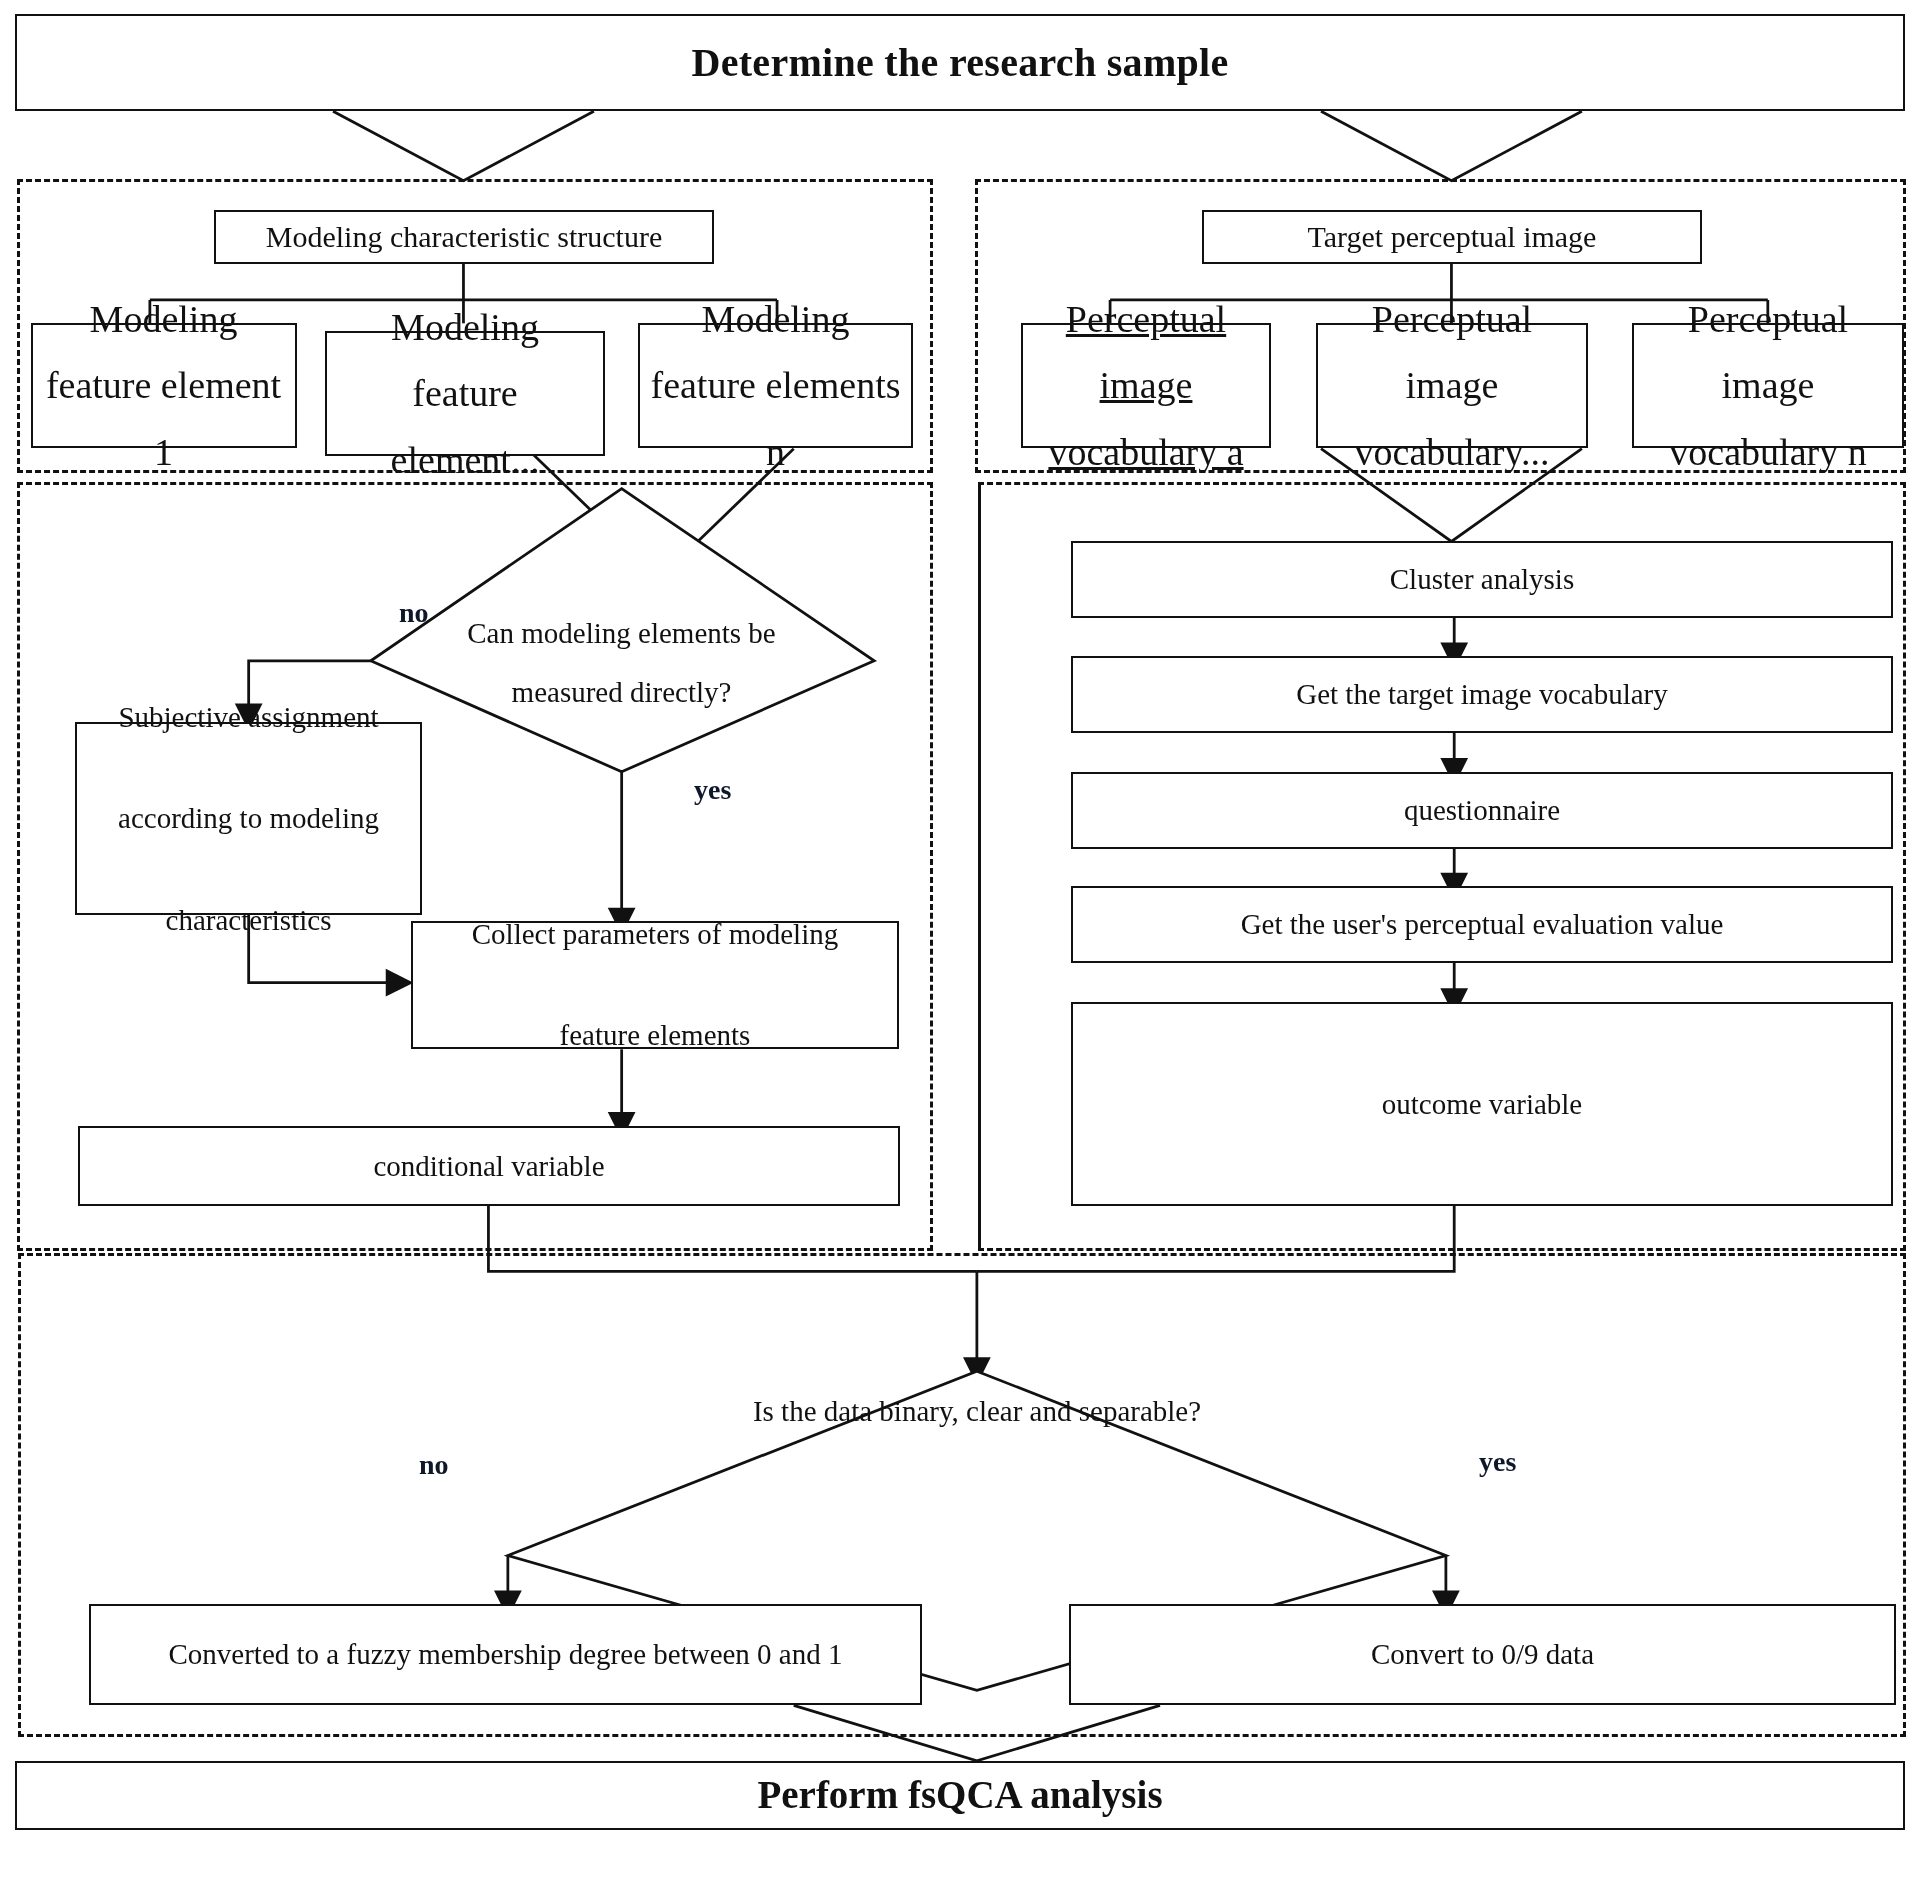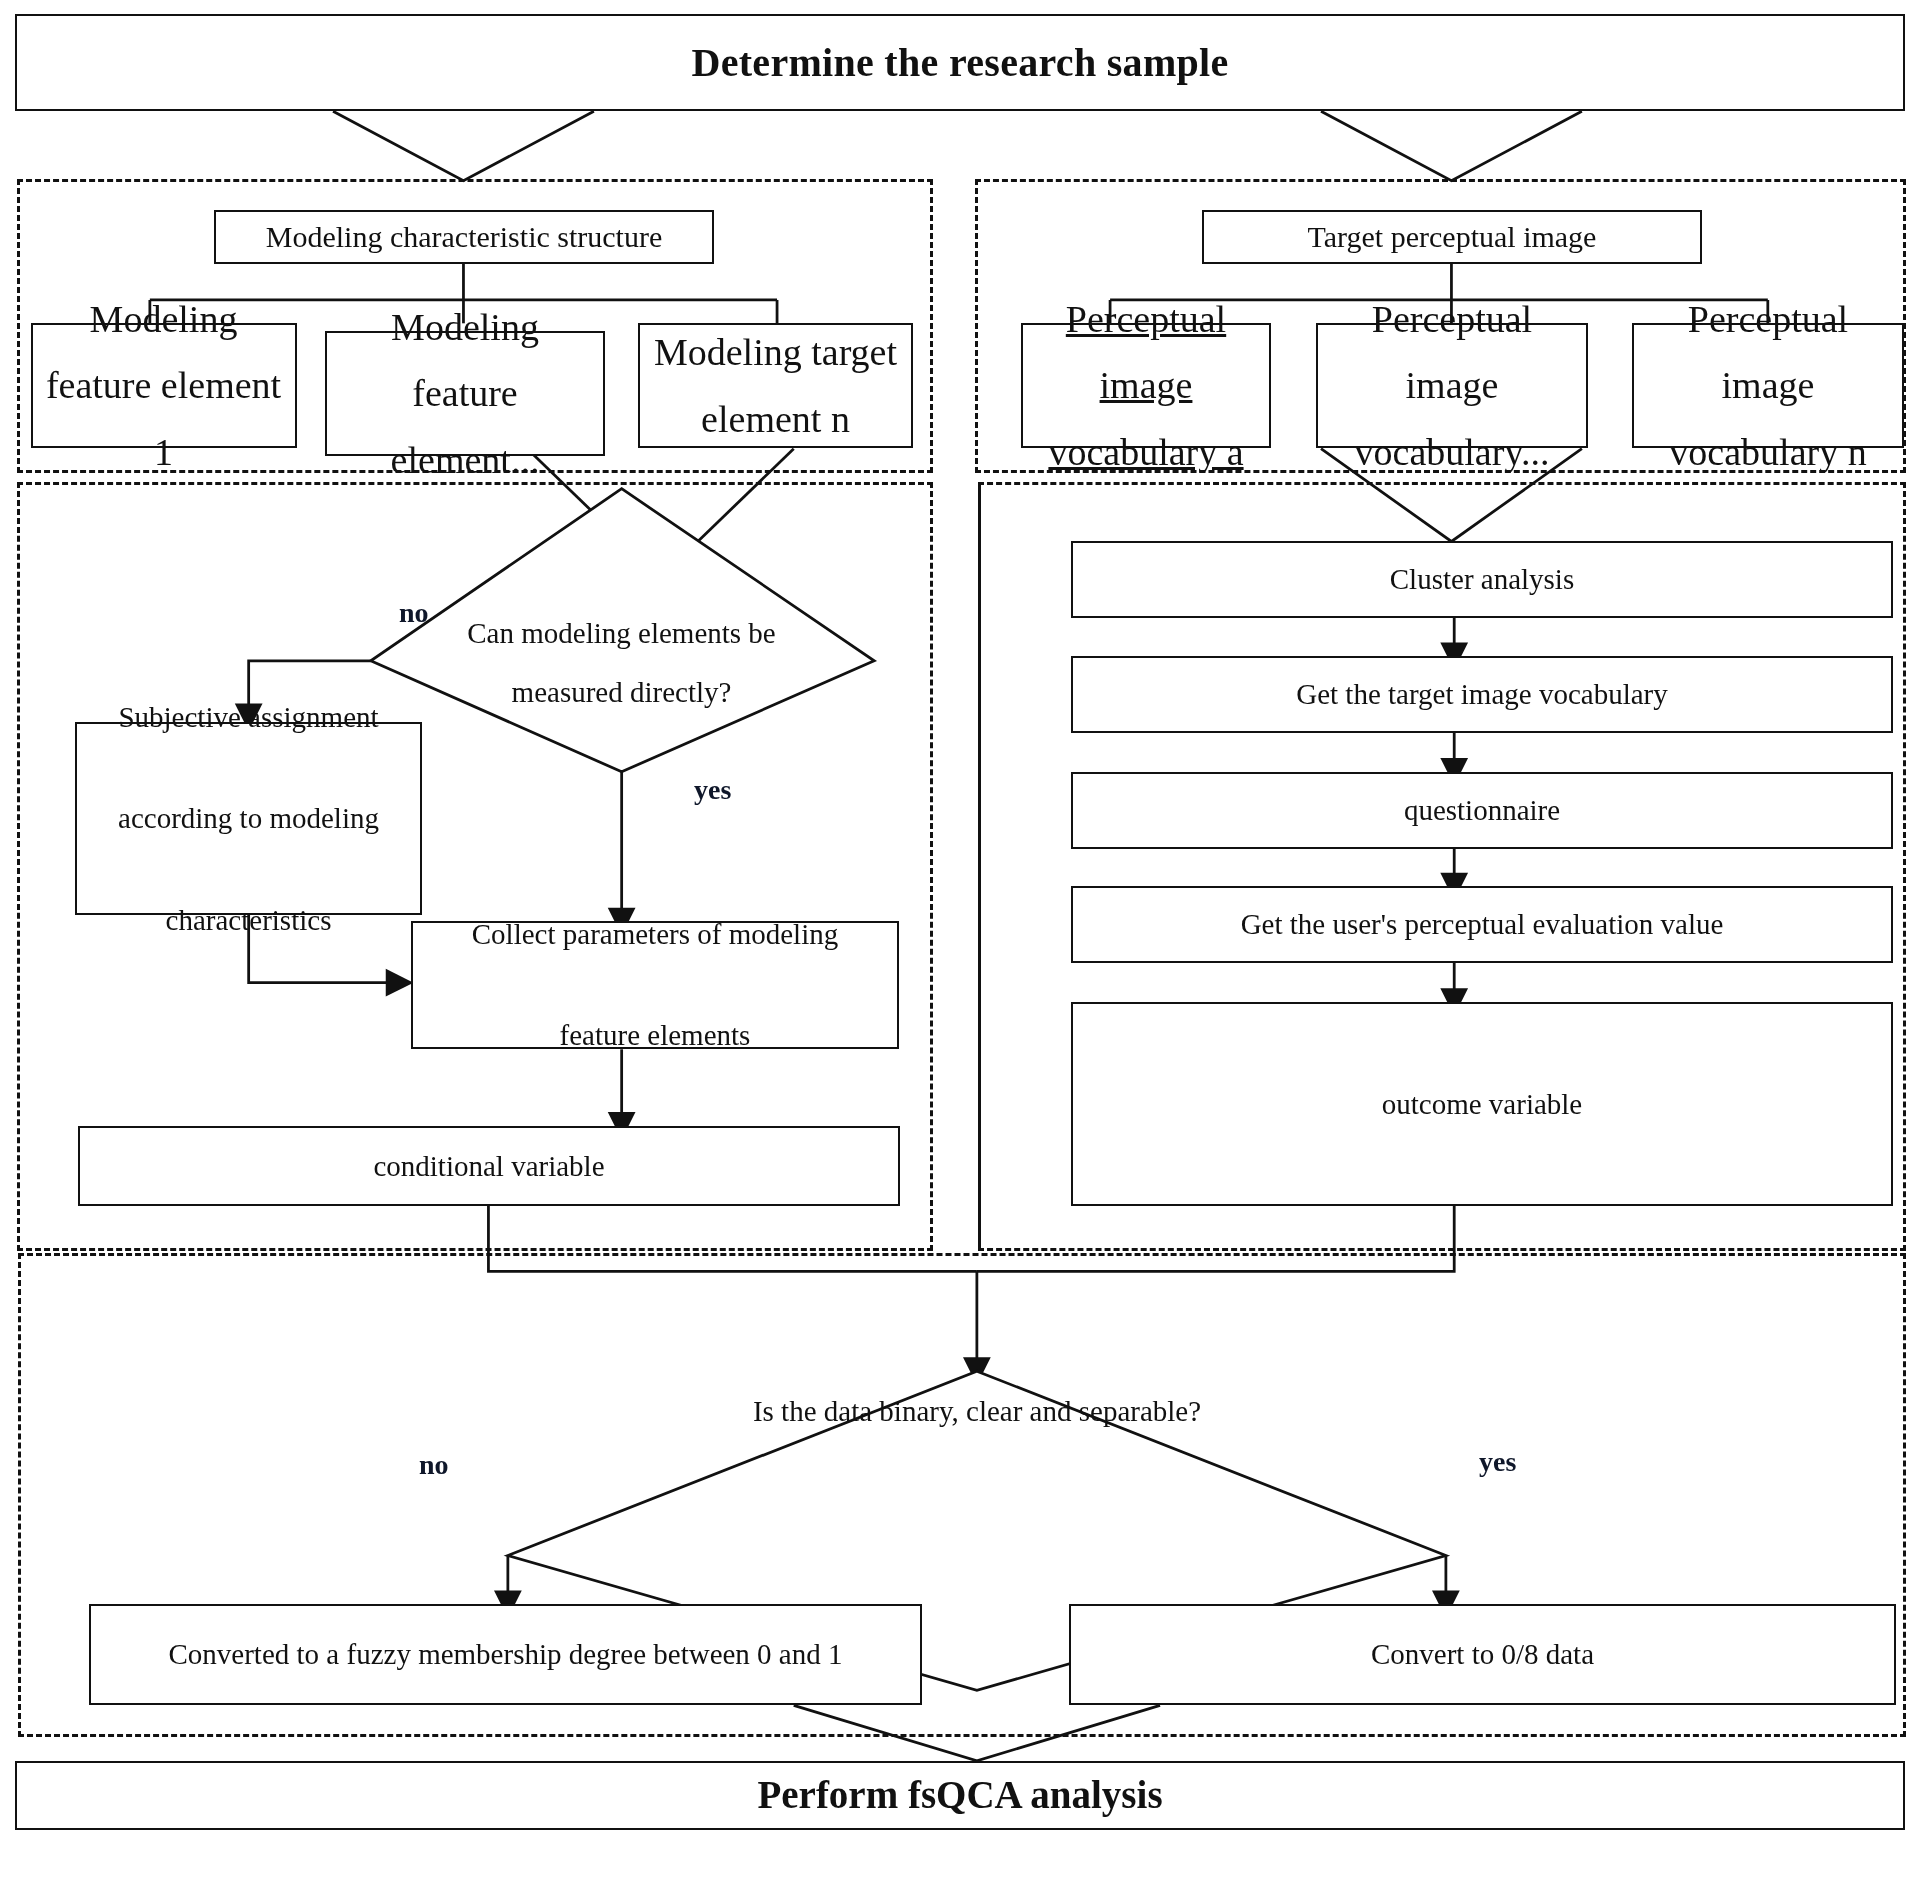--- a/index.html
+++ b/index.html
@@ -98,21 +98,21 @@
   <div class="node hdr-node" style="left:214px;top:210px;width:500px;height:54px;">
     <span>Modeling characteristic structure</span>
   </div>
   <div class="node leaf-node" style="left:30.5px;top:323px;width:266px;height:125px;">
     <span>Modeling feature element 1</span>
   </div>
   <div class="node leaf-node" style="left:325px;top:323px;width:280px;height:125px;margin-top:8px;">
     <span>Modeling feature element...</span>
   </div>
   <div class="node leaf-node" style="left:638px;top:323px;width:275px;height:125px;">
-    <span>Modeling target element n</span>
+    <span>Modeling feature elements n</span>
   </div>
 
   <div class="node hdr-node" style="left:1202px;top:210px;width:500px;height:54px;">
     <span>Target perceptual image</span>
   </div>
   <div class="node leaf-node" style="left:1021px;top:323px;width:250px;height:125px;text-decoration:underline;">
     <span>Perceptual image vocabulary a</span>
   </div>
   <div class="node leaf-node" style="left:1316px;top:323px;width:272px;height:125px;">
     <span>Perceptual image vocabulary...</span>
@@ -173,21 +173,21 @@
     <span>no</span>
   </div>
   <div class="label" style="left:1479px;top:1446px;">
     <span>yes</span>
   </div>
 
   <div class="node proc-node" style="left:89px;top:1604px;width:833px;height:101px;">
     <span>Converted to a fuzzy membership degree between 0 and 1</span>
   </div>
   <div class="node proc-node" style="left:1069px;top:1604px;width:827px;height:101px;">
-    <span>Convert to 0/8 data</span>
+    <span>Convert to 0/9 data</span>
   </div>
 
   <div class="node big-node" style="left:15px;top:1761px;width:1890px;height:69px;">
     <span>Perform fsQCA analysis</span>
   </div>
 
 </div>
 
 
 </body></html>

